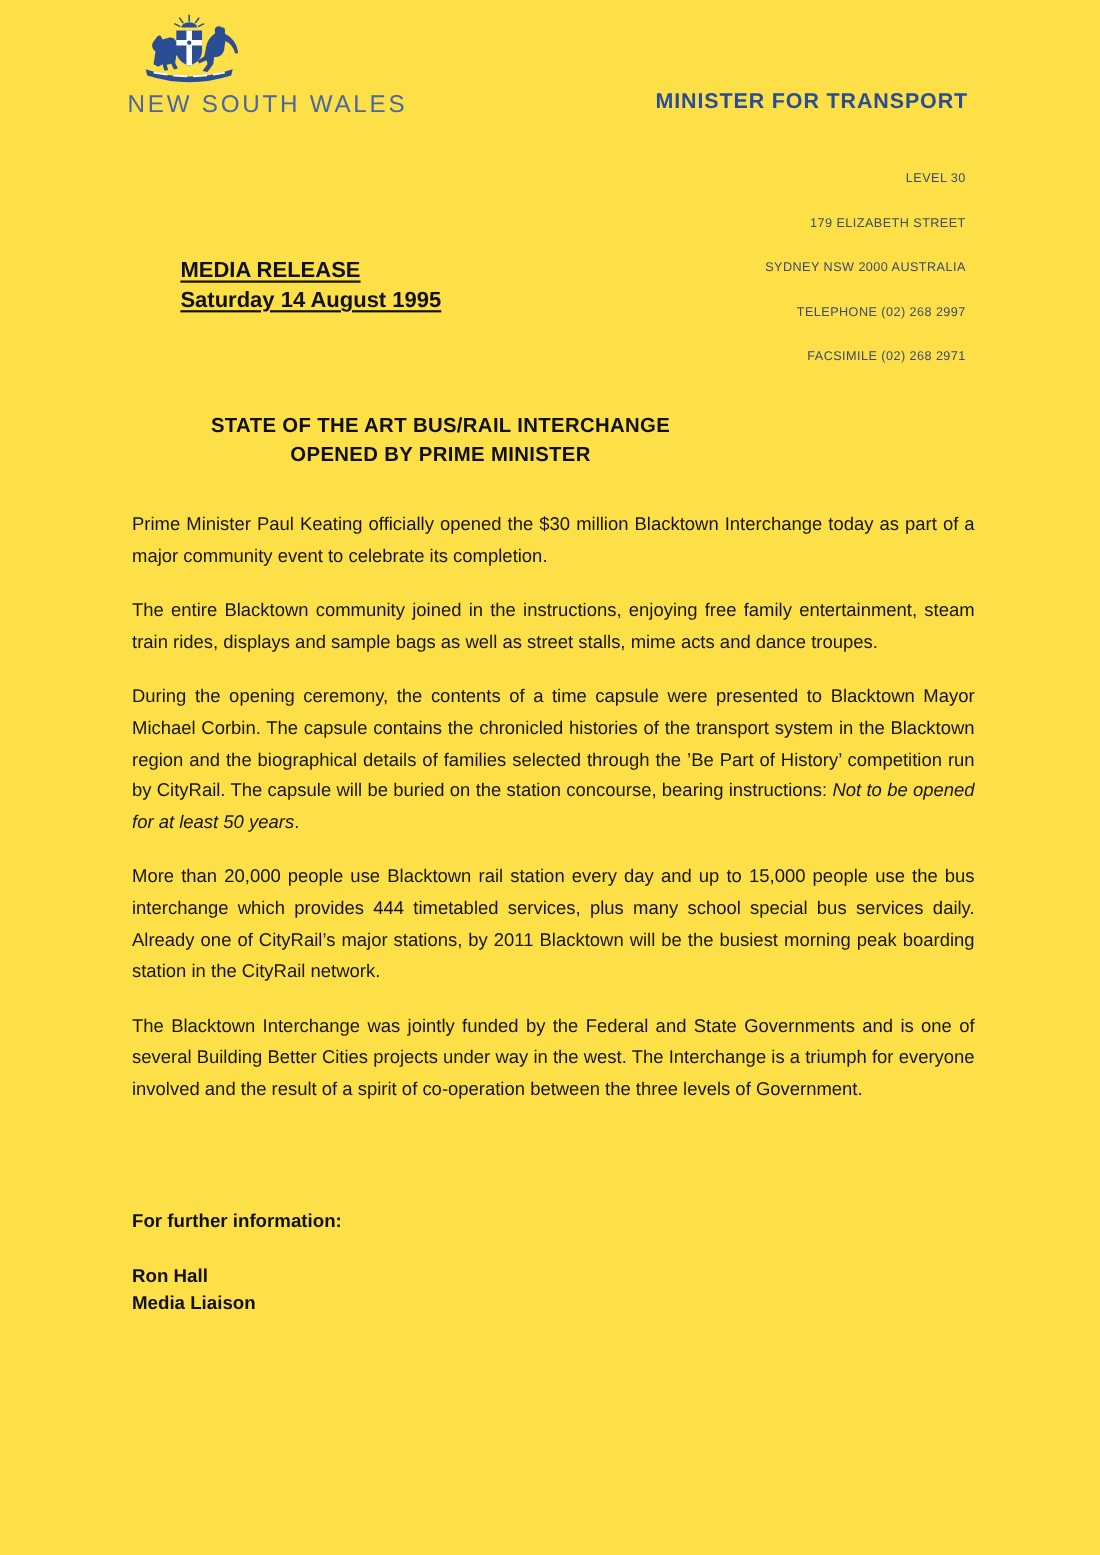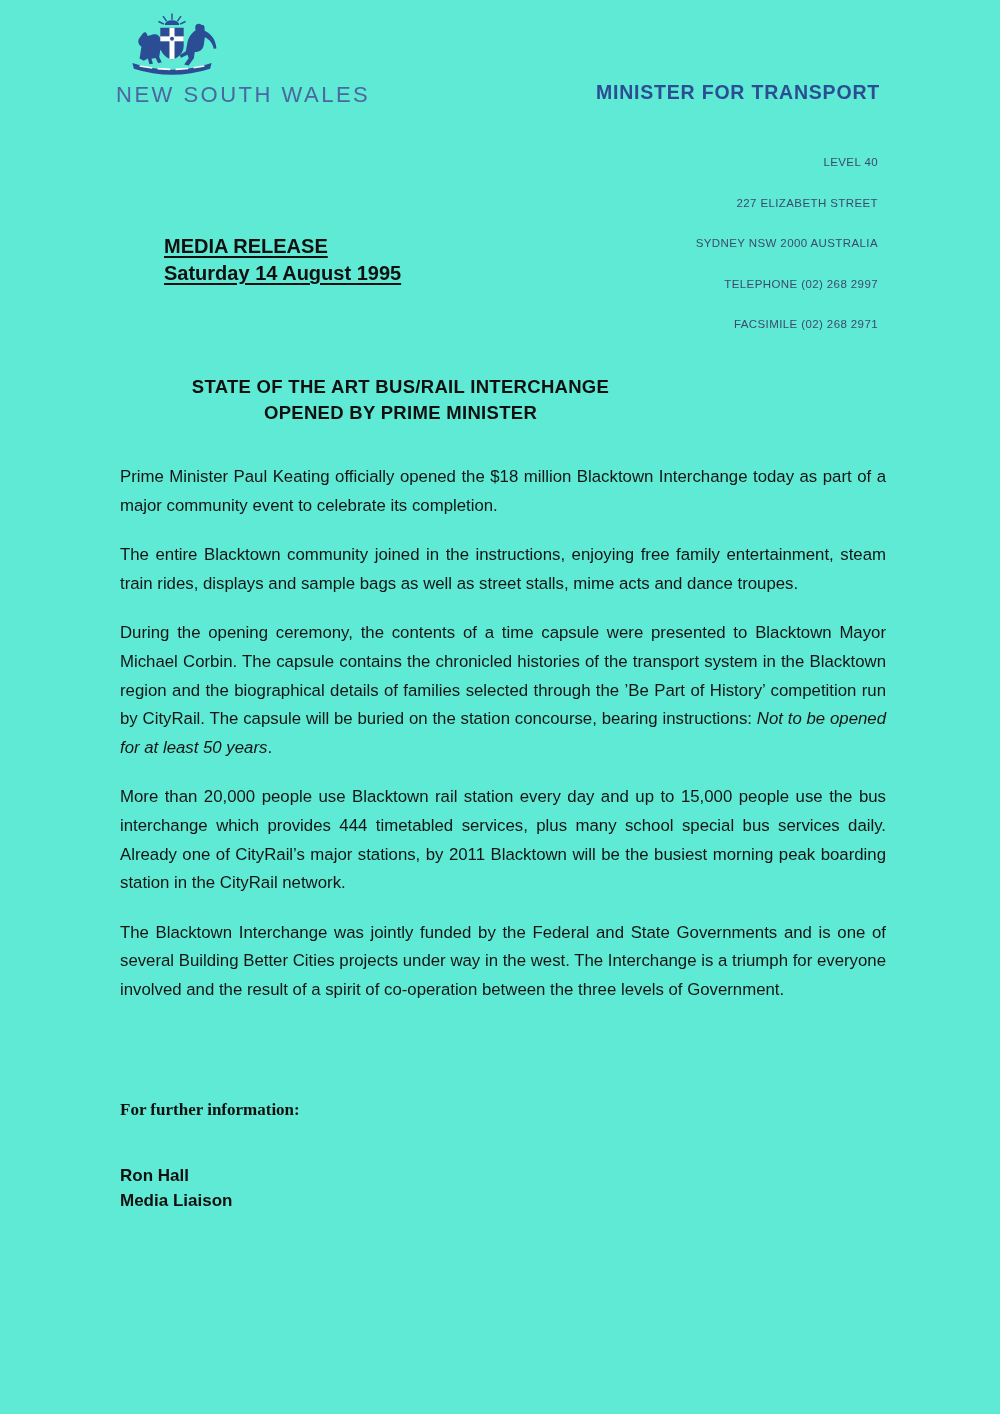--- a/index.html
+++ b/index.html
@@ -5,21 +5,21 @@
   * { margin: 0; padding: 0; box-sizing: border-box; }
   html, body { width: 1000px; }
   body {
     font-family: "Liberation Sans", sans-serif;
     background: #f2f2f0;
   }
   .page {
     position: relative;
     width: 1000px;
     height: 1414px;
-    background: #5eead4;
+    background: #fde047;
     color: #161616;
     overflow: hidden;
   }
 
   
   .crest {
     position: absolute;
     left: 116px; top: 8px;
     width: 112px; height: 72px;
   }
@@ -95,21 +95,21 @@
 
   
   .footer {
     position: absolute;
     left: 120px; top: 1100px;
     width: 766px;
     font-size: 17px;
     font-weight: bold;
     color: #101010;
   }
-  .footer-heading { margin-bottom: 44px; font-family: Liberation Serif, serif; }
+  .footer-heading { margin-bottom: 28px; }
   .contact-line { line-height: 24.5px; }
   .contact-row { position: relative; line-height: 24.5px; }
   .phone {
     position: absolute;
     left: 365px; top: 0;
   }
 </style>
 </head>
 <body>
 
@@ -148,39 +148,39 @@
     </g>
   </svg>
 
   <div class="state-name">NEW SOUTH WALES</div>
 
   <div class="minister-block">
     <div>MINISTER FOR TRANSPORT</div>
   </div>
 
   <div class="address-block">
-    <div>LEVEL 40</div>
-    <div>227 ELIZABETH STREET</div>
+    <div>LEVEL 30</div>
+    <div>179 ELIZABETH STREET</div>
     <div>SYDNEY NSW 2000 AUSTRALIA</div>
     <div>TELEPHONE (02) 268 2997</div>
     <div>FACSIMILE (02) 268 2971</div>
   </div>
 
   <div class="release-block">
     <div>MEDIA RELEASE</div>
     <div>Saturday 14 August 1995</div>
   </div>
 
   <div class="headline">
     <div>STATE OF THE ART BUS/RAIL INTERCHANGE</div>
     <div>OPENED BY PRIME MINISTER</div>
   </div>
 
   <div class="body-copy">
-    <p>Prime Minister Paul Keating officially opened the $18 million Blacktown Interchange today as part of a major community event to celebrate its completion.</p>
+    <p>Prime Minister Paul Keating officially opened the $30 million Blacktown Interchange today as part of a major community event to celebrate its completion.</p>
     <p>The entire Blacktown community joined in the instructions, enjoying free family entertainment, steam train rides, displays and sample bags as well as street stalls, mime acts and dance troupes.</p>
     <p><span>During the opening ceremony, the contents of a time capsule were presented to Blacktown Mayor Michael Corbin.  The capsule contains the chronicled histories of the transport system in the Blacktown region and the biographical details of families selected through the ’Be Part of History’ competition run by CityRail.  The capsule will be buried on the station concourse, bearing instructions: </span><span class="em">Not to be opened for at least 50 years</span><span>.</span></p>
     <p>More than 20,000 people use Blacktown rail station every day and up to 15,000 people use the bus interchange which provides 444 timetabled services, plus many school special bus services daily.  Already one of CityRail’s major stations, by 2011 Blacktown will be the busiest morning peak boarding station in the CityRail network.</p>
     <p>The Blacktown Interchange was jointly funded by the Federal and State Governments and is one of several Building Better Cities projects under way in the west.  The Interchange is a triumph for everyone involved and the result of a spirit of co-operation between the three levels of Government.</p>
   </div>
 
   <div class="footer">
     <div class="footer-heading">For further information:</div>
     <div class="contact-line">Ron Hall</div>
     <div class="contact-line">Media Liaison</div>

